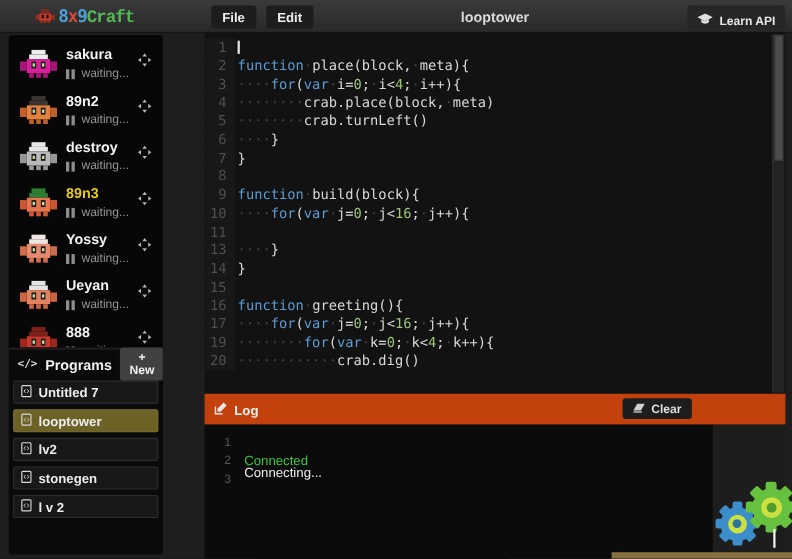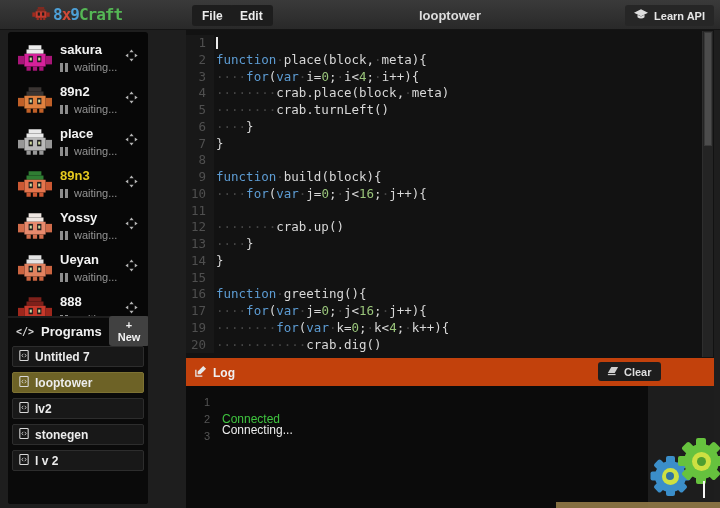--- a/index.html
+++ b/index.html
@@ -7,26 +7,26 @@
   body { font-family:"Liberation Sans","DejaVu Sans",sans-serif; }
   .window { position:relative; width:720px; height:508px; background:#1e1e1e; overflow:hidden; }
 
   
   .topbar { position:absolute; left:0; top:0; right:0; height:30px;
             background:linear-gradient(#3a3a3a,#292929); border-bottom:1px solid #141414; }
   .logo { position:absolute; left:32px; top:5px; display:flex; align-items:center; gap:3px;
           font-family:"DejaVu Sans Mono",monospace; font-weight:bold; font-size:16px; letter-spacing:-1px; }
   .menu-btn { position:absolute; top:5px; height:21px; padding:0 10px; background:#1d1d1d; border:none;
               border-radius:3px; color:#ededed; font-size:12px; font-weight:700; font-family:inherit; }
-  .menu-file { left:192px;text-align:right; } .menu-edit { left:230px; }
+  .menu-file { left:192px;text-align:right; } .menu-edit { left:242px; }
   .doc-title { position:absolute; left:260px; width:380px; top:8px; text-align:center;
                color:#dcdcdc; font-size:13px; font-weight:600; }
   .learn-api { position:absolute; right:6px; top:5px; height:21px; padding:0 9px; background:#262626;
                border:none; border-radius:3px; color:#e6e6e6; font-size:11px; font-weight:600;
-               display:flex; align-items:center; gap:6px; font-family:inherit; }
+               display:flex; align-items:flex-end; gap:6px; font-family:inherit; }
 
   
   .sidebar { position:absolute; left:8px; top:32px; width:140px; height:472px;
              background:#070707; border-radius:3px; overflow:hidden; }
   .players { position:absolute; left:0; top:0; right:0; height:284px; overflow:hidden; padding-top:5px; }
   .player { position:relative; height:42px; }
   .avatar { position:absolute; left:10px; top:8px; width:34px; height:26px; }
   .pname { position:absolute; left:52px; top:5px; font-size:13px; font-weight:600; color:#f2f2f2; }
   .player.sel .pname { color:var(--sel-player); }
   .pstatus { position:absolute; left:52px; top:24px; font-size:11px; color:#949494;
@@ -53,21 +53,21 @@
   .lc { padding-left:2px; color:var(--code-text); }
   .tk-kw { color:var(--kw); } .tk-num { color:var(--num); } .tk-tx { color:var(--code-text); } .tk-ws { color:#454545; }
   .cursor { display:inline-block; width:2px; height:12px; background:#eaeaea; vertical-align:-2px; }
   .scrollbar { position:absolute; right:1px; top:1px; width:11px; bottom:1px; background:#242424; border-left:1px solid #2e2e2e; }
   .thumb { margin:1px; height:114px; background:#4c4c4c; border:1px solid #3a3a3a; }
 
   
   .log-header { position:absolute; left:186px; top:358px; width:528px; height:28px; background:#c2410c; }
   .log-title { position:absolute; left:8px; top:7px; color:#f0f0f0; font-size:12px; font-weight:700;
                display:flex; align-items:center; gap:6px; }
-  .clear-btn { position:absolute; left:412px; top:4px; height:19px; background:#1d1d1d; border:none; border-radius:3px;
+  .clear-btn { position:absolute; left:380px; top:4px; height:19px; background:#1d1d1d; border:none; border-radius:3px;
                color:#dedede; font-size:11px; font-weight:600; padding:0 9px; display:flex; align-items:center; gap:5px; font-family:inherit; }
   .log-body { position:absolute; left:186px; top:386px; width:462px; bottom:0; background:#0b0b0b; padding-top:8px;
               font-size:12px; }
   .log-strip { position:absolute; left:648px; top:386px; width:66px; bottom:0; background:#1d1d1d; }
   .log-line { display:flex; height:17px; line-height:17px; }
   .log-line .lnum { width:36px; text-align:right; padding-right:12px; color:#555; flex:none; font-size:11px; }
 
   
   .gear { position:absolute; z-index:4; }
   .gear div { position:absolute; }
@@ -102,21 +102,21 @@
           <rect x="3" y="4" width="10" height="6" fill="#c23b2e"></rect>
           <rect x="5" y="5" width="2" height="3" fill="#1c1c1c"></rect>
             <rect x="9" y="5" width="2" height="3" fill="#1c1c1c"></rect>
           <rect x="0" y="5" width="3" height="4" fill="#a02a1e"></rect>
             <rect x="13" y="5" width="3" height="4" fill="#a02a1e"></rect>
           <rect x="4" y="10" width="2" height="2" fill="#a02a1e"></rect>
             <rect x="7" y="10" width="2" height="2" fill="#a02a1e"></rect>
             <rect x="10" y="10" width="2" height="2" fill="#a02a1e"></rect>
         </svg>
       </span>
-      <span id="logo-segments"><span style="color: rgb(77, 159, 214);">8</span><span style="color: rgb(207, 74, 56);">x</span><span style="color: rgb(77, 159, 214);">9</span><span style="color: rgb(85, 183, 85);">Craft</span></span>
+      <span id="logo-segments"><span style="color: rgb(77, 159, 214);">8</span><span style="color: rgb(207, 74, 56);">x</span><span style="color: rgb(77, 159, 214);">9</span><span style="color: rgb(85, 183, 85); font-family: Liberation Mono, monospace;">Craft</span></span>
     </div>
     <button class="menu-btn menu-file">File</button>
     <button class="menu-btn menu-edit">Edit</button>
     <div class="doc-title">looptower</div>
     <button class="learn-api">
       <span>
         <svg width="14" height="11" viewBox="0 0 16 12">
           <polygon points="8,0 16,4 8,8 0,4" fill="#dedede"></polygon>
           <path d="M4 6.2 v3 c2.2 1.8 5.8 1.8 8 0 v-3 l-4 2 z" fill="#dedede"></path>
         </svg>
@@ -193,21 +193,21 @@
   <rect x="5" y="5" width="2" height="3" fill="#1d1d1d"></rect>
               <rect x="9" y="5" width="2" height="3" fill="#1d1d1d"></rect>
   <rect x="5.5" y="5.8" width="1" height="1.4" fill="#cfd8a0"></rect>
               <rect x="9.5" y="5.8" width="1" height="1.4" fill="#cfd8a0"></rect>
   <rect x="0" y="5" width="3" height="4" fill="#979797"></rect>
               <rect x="13" y="5" width="3" height="4" fill="#979797"></rect>
   <rect x="4" y="10" width="2" height="2" fill="#979797"></rect>
               <rect x="7" y="10" width="2" height="2" fill="#979797"></rect>
   <rect x="10" y="10" width="2" height="2" fill="#979797"></rect>
             </svg></span>
-          <div class="pname">place</div>
+          <div class="pname">destroy</div>
           <div class="pstatus">
             <span class="pause"></span>
             <span>waiting...</span>
           </div>
           <span class="move"><svg width="13" height="13" viewBox="0 0 16 16">
   <g fill="#b5b5b5">
                 <polygon points="8,0.5 5.4,4 10.6,4"></polygon>
                 <polygon points="8,15.5 5.4,12 10.6,12"></polygon>
   <polygon points="0.5,8 4,5.4 4,10.6"></polygon>
                 <polygon points="15.5,8 12,5.4 12,10.6"></polygon>
@@ -383,21 +383,20 @@
         <div class="cline"><span class="ln">2</span><span class="lc"><span class="tk-kw">function</span><span class="tk-ws">·</span><span class="tk-tx">place(block,</span><span class="tk-ws">·</span><span class="tk-tx">meta){</span></span></div>
         <div class="cline"><span class="ln">3</span><span class="lc"><span class="tk-ws">····</span><span class="tk-kw">for</span><span class="tk-tx">(</span><span class="tk-kw">var</span><span class="tk-ws">·</span><span class="tk-tx">i=</span><span class="tk-num">0</span><span class="tk-tx">;</span><span class="tk-ws">·</span><span class="tk-tx">i&lt;</span><span class="tk-num">4</span><span class="tk-tx">;</span><span class="tk-ws">·</span><span class="tk-tx">i++){</span></span></div>
         <div class="cline"><span class="ln">4</span><span class="lc"><span class="tk-ws">········</span><span class="tk-tx">crab.place(block,</span><span class="tk-ws">·</span><span class="tk-tx">meta)</span></span></div>
         <div class="cline"><span class="ln">5</span><span class="lc"><span class="tk-ws">········</span><span class="tk-tx">crab.turnLeft()</span></span></div>
         <div class="cline"><span class="ln">6</span><span class="lc"><span class="tk-ws">····</span><span class="tk-tx">}</span></span></div>
         <div class="cline"><span class="ln">7</span><span class="lc"><span class="tk-tx">}</span></span></div>
         <div class="cline"><span class="ln">8</span><span class="lc"></span></div>
         <div class="cline"><span class="ln">9</span><span class="lc"><span class="tk-kw">function</span><span class="tk-ws">·</span><span class="tk-tx">build(block){</span></span></div>
         <div class="cline"><span class="ln">10</span><span class="lc"><span class="tk-ws">····</span><span class="tk-kw">for</span><span class="tk-tx">(</span><span class="tk-kw">var</span><span class="tk-ws">·</span><span class="tk-tx">j=</span><span class="tk-num">0</span><span class="tk-tx">;</span><span class="tk-ws">·</span><span class="tk-tx">j&lt;</span><span class="tk-num">16</span><span class="tk-tx">;</span><span class="tk-ws">·</span><span class="tk-tx">j++){</span></span></div>
         <div class="cline"><span class="ln">11</span></div>
-        <div class="cline"><span class="ln">12</span><span class="lc"><span class="tk-ws">········</span><span class="tk-tx">crab.up()</span></span></div>
         <div class="cline"><span class="ln">13</span><span class="lc"><span class="tk-ws">····</span><span class="tk-tx">}</span></span></div>
         <div class="cline"><span class="ln">14</span><span class="lc"><span class="tk-tx">}</span></span></div>
         <div class="cline"><span class="ln">15</span><span class="lc"></span></div>
         <div class="cline"><span class="ln">16</span><span class="lc"><span class="tk-kw">function</span><span class="tk-ws">·</span><span class="tk-tx">greeting(){</span></span></div>
         <div class="cline"><span class="ln">17</span><span class="lc"><span class="tk-ws">····</span><span class="tk-kw">for</span><span class="tk-tx">(</span><span class="tk-kw">var</span><span class="tk-ws">·</span><span class="tk-tx">j=</span><span class="tk-num">0</span><span class="tk-tx">;</span><span class="tk-ws">·</span><span class="tk-tx">j&lt;</span><span class="tk-num">16</span><span class="tk-tx">;</span><span class="tk-ws">·</span><span class="tk-tx">j++){</span></span></div>
         <div class="cline"><span class="ln">19</span><span class="lc"><span class="tk-ws">········</span><span class="tk-kw">for</span><span class="tk-tx">(</span><span class="tk-kw">var</span><span class="tk-ws">·</span><span class="tk-tx">k=</span><span class="tk-num">0</span><span class="tk-tx">;</span><span class="tk-ws">·</span><span class="tk-tx">k&lt;</span><span class="tk-num">4</span><span class="tk-tx">;</span><span class="tk-ws">·</span><span class="tk-tx">k++){</span></span></div>
         <div class="cline"><span class="ln">20</span><span class="lc"><span class="tk-ws">············</span><span class="tk-tx">crab.dig()</span></span></div>
       </div>
     <div class="scrollbar">
       <div class="thumb"></div>

